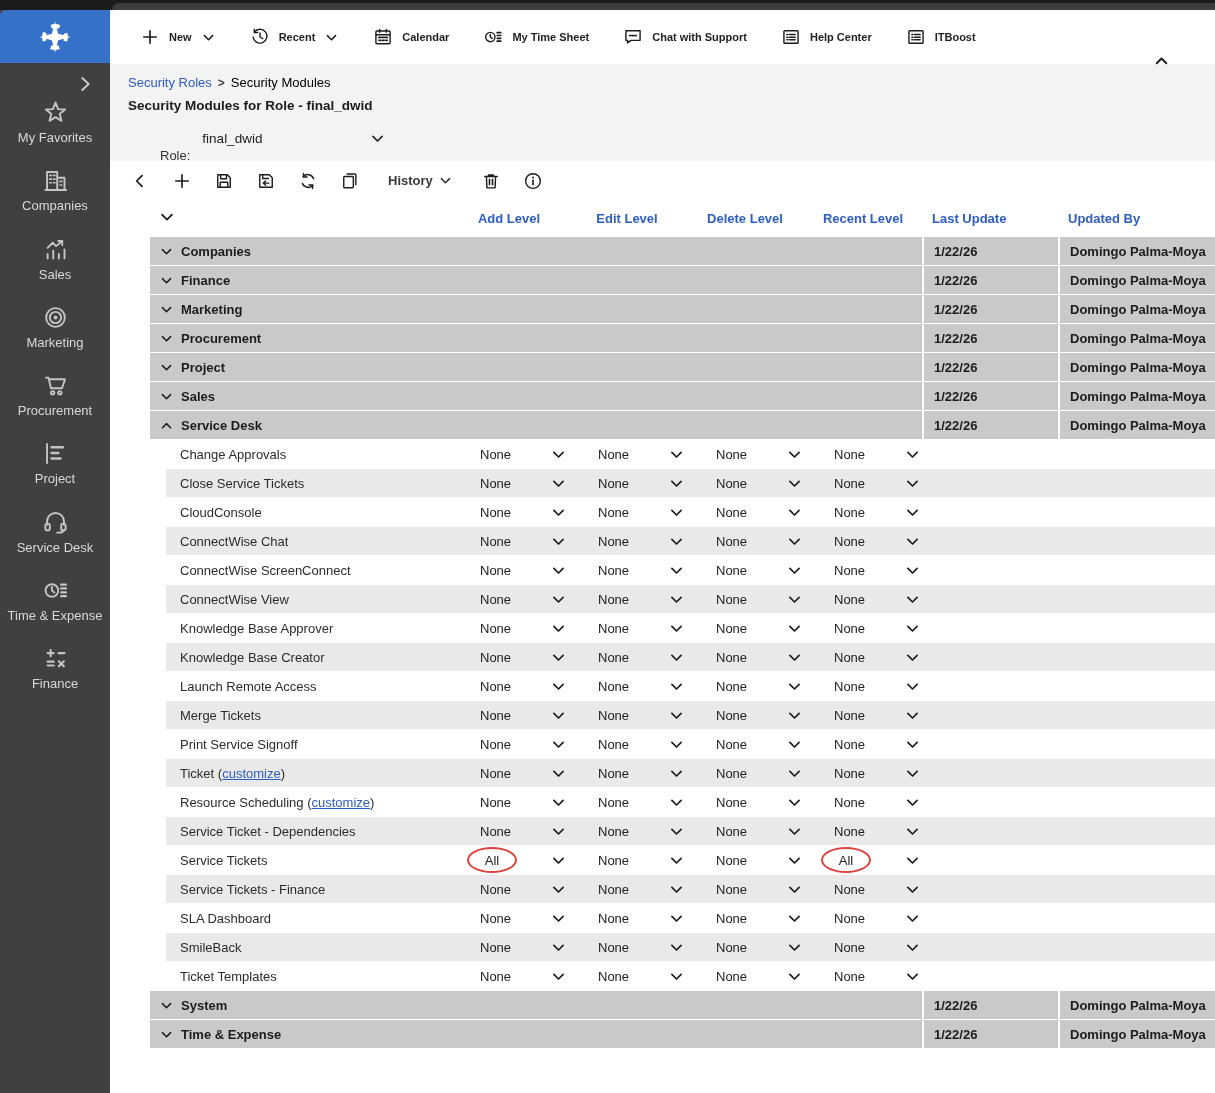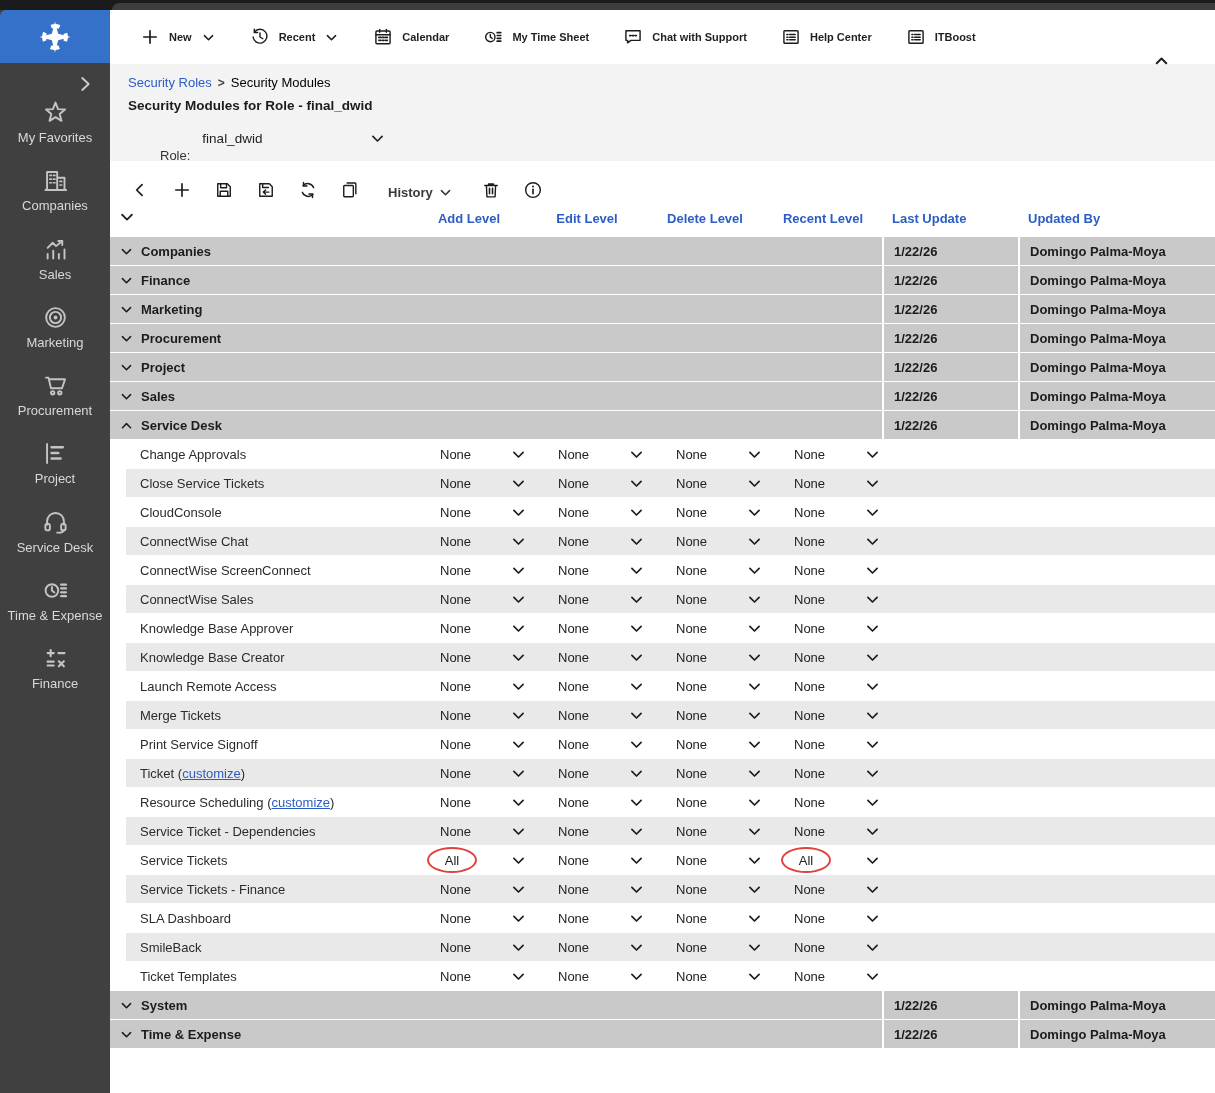--- a/index.html
+++ b/index.html
@@ -42,27 +42,27 @@
   .crumb-current { color:#000000; }
   .page-title { margin-top:8px; font-size:13.5px; font-weight:bold; color:#1c1c1c; }
   .role-row { margin-top:15px; display:flex; align-items:flex-end; gap:10px;margin-left:32px; }
   .role-label { font-size:13px; color:#333; padding-bottom:4px; }
   .role-select { width:192px; border-bottom:2px solid #c2410c; display:flex; align-items:center;
     justify-content:space-between; padding:2px 6px 18px 2px; cursor:pointer; background:#f3f3f3; }
   .role-value { font-size:13.5px; color:#222; }
   .role-select .icon { width:17px; height:17px; color:#222; }
 
   .content { flex:1; background:#fff; overflow:hidden; }
-  .toolbar { height:39px; display:flex; align-items:flex-end; padding-left:20px; gap:22px; }
+  .toolbar { height:39px; display:flex; align-items:center; padding-left:20px; gap:22px; }
   .tool-btn { width:20px; height:20px; color:#1d1d1d; cursor:pointer; }
   .tool-menu { display:flex; align-items:center; gap:5px; margin:0 6px; cursor:pointer; }
   .tool-menu-label { font-size:13px; font-weight:600; color:#3a3a3a; }
   .tool-menu .icon { width:15px; height:15px; color:#333; }
 
-  .grid { width:100%; }
+  .grid { width:100%;padding-left:40px; }
   .grid-row { display:grid; grid-template-columns:300px 118px 118px 118px 118px 136px 1fr; align-items:center; }
   .grid-head { height:37px; background:#fff; }
   .head-first { padding-left:8px; }
   .expand-all { width:18px; height:18px; color:#222; cursor:pointer; }
   .head-label { font-size:13px; font-weight:600; color:#2b5dc4; text-align:center; }
   .head-label.left { text-align:left; padding-left:10px; }
 
   .row { height:29px; border-bottom:1px solid #fff; }
   .row.cat { background:#c9c9c9; cursor:pointer; }
   .cat-label-cell { grid-column:1 / 6; display:flex; align-items:center; gap:7px; padding-left:9px; height:100%; }
@@ -614,21 +614,21 @@
                 <span class="icon chev">
                   <svg viewBox="0 0 24 24" fill="none" stroke="currentColor" stroke-width="2.4" stroke-linecap="round" stroke-linejoin="round">
                     <polyline points="5.5 9 12 15.5 18.5 9"></polyline>
                   </svg>
                 </span>
               </div>
               <div></div>
               <div></div>
             </div>
             <div class="grid-row row mod alt">
-              <div class="mod-label"><span>ConnectWise Sales</span></div>
+              <div class="mod-label"><span>ConnectWise View</span></div>
               <div class="level-cell">
                 <span class="lvl-val">None</span>
                 <span class="icon chev">
                   <svg viewBox="0 0 24 24" fill="none" stroke="currentColor" stroke-width="2.4" stroke-linecap="round" stroke-linejoin="round">
                     <polyline points="5.5 9 12 15.5 18.5 9"></polyline>
                   </svg>
                 </span>
               </div>
               <div class="level-cell">
                 <span class="lvl-val">None</span>

